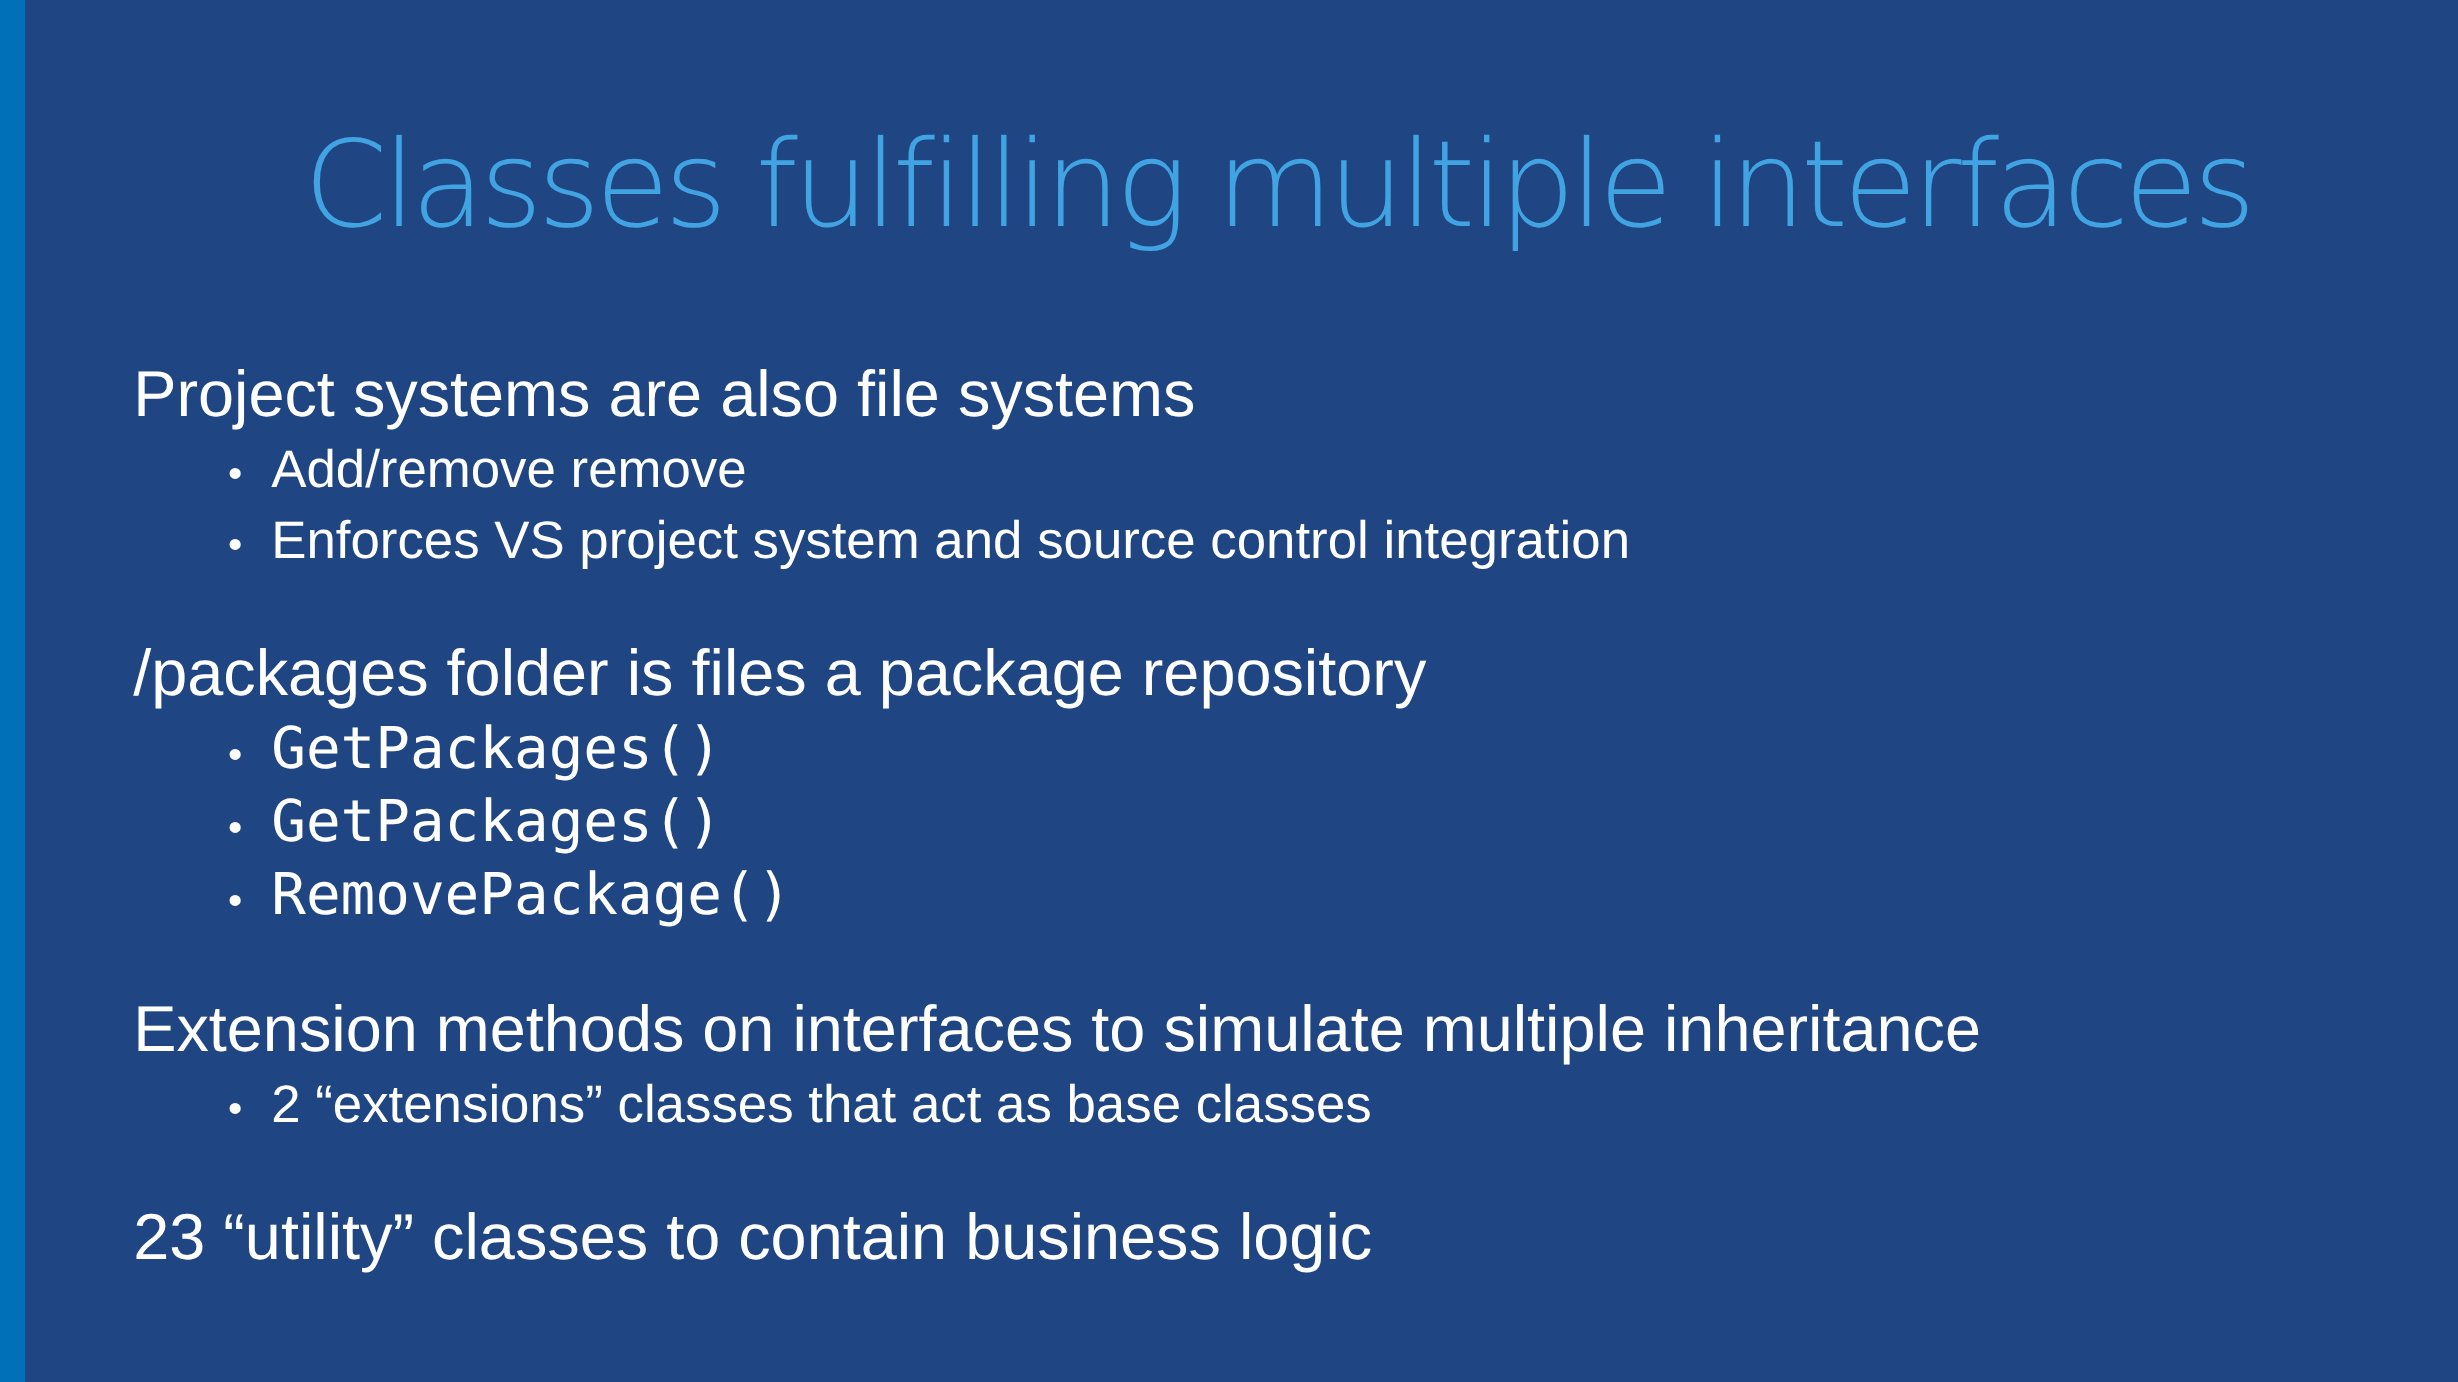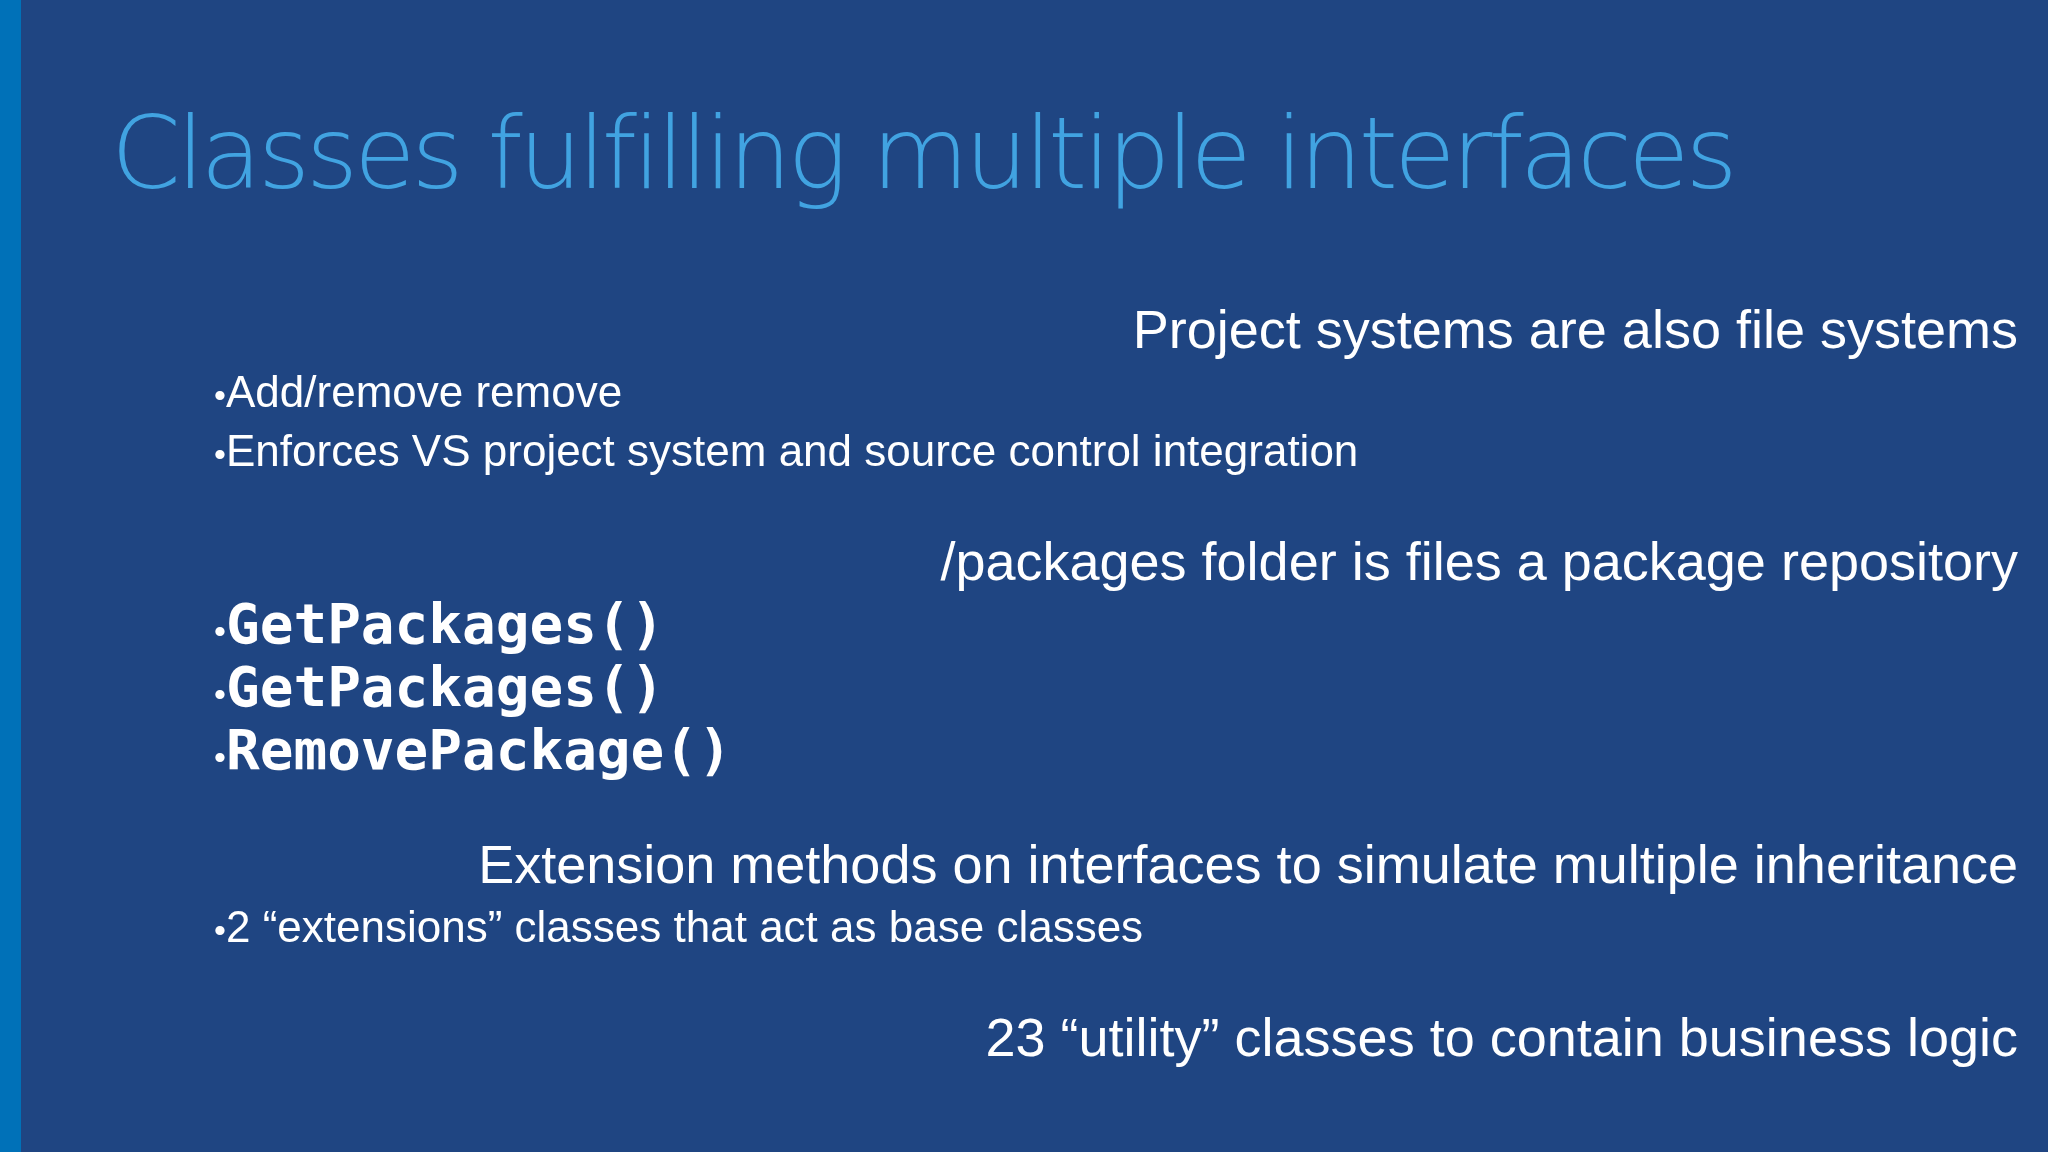--- a/index.html
+++ b/index.html
@@ -32,22 +32,23 @@
   }
   .title{
     margin:94px 0 0 0;
     font-family:"DejaVu Sans","Liberation Sans",sans-serif;
     font-weight:200;
     font-size:100px;
     line-height:120px;
     letter-spacing:-4px;
     color:var(--title);
     white-space:nowrap;
+    text-align:center;
   }
-  .section{margin-top:44px;text-align:right;}
+  .section{margin-top:44px;}
   .section.first{margin-top:80px;}
   .heading{
     margin:0;
     font-size:54px;
     font-weight:400;
     line-height:70px;
     color:var(--body);
     white-space:nowrap;
   }
   .bullets{
@@ -63,22 +64,21 @@
     white-space:nowrap;
   }
   .bullet .dot{
     flex:none;
     width:36px;
     font-size:34px;
     color:var(--body);
   }
   .bullet.mono .bullet-text{
     font-family:"DejaVu Sans Mono", monospace;
-    font-size:56px;
-    font-weight:bold;
+    font-size:48px;
   }
 </style>
 </head>
 <body>
 
 <div class="slide">
   <div class="accent-bar"></div>
   <div class="content">
 
     <h1 class="title">Classes fulfilling multiple interfaces</h1>

